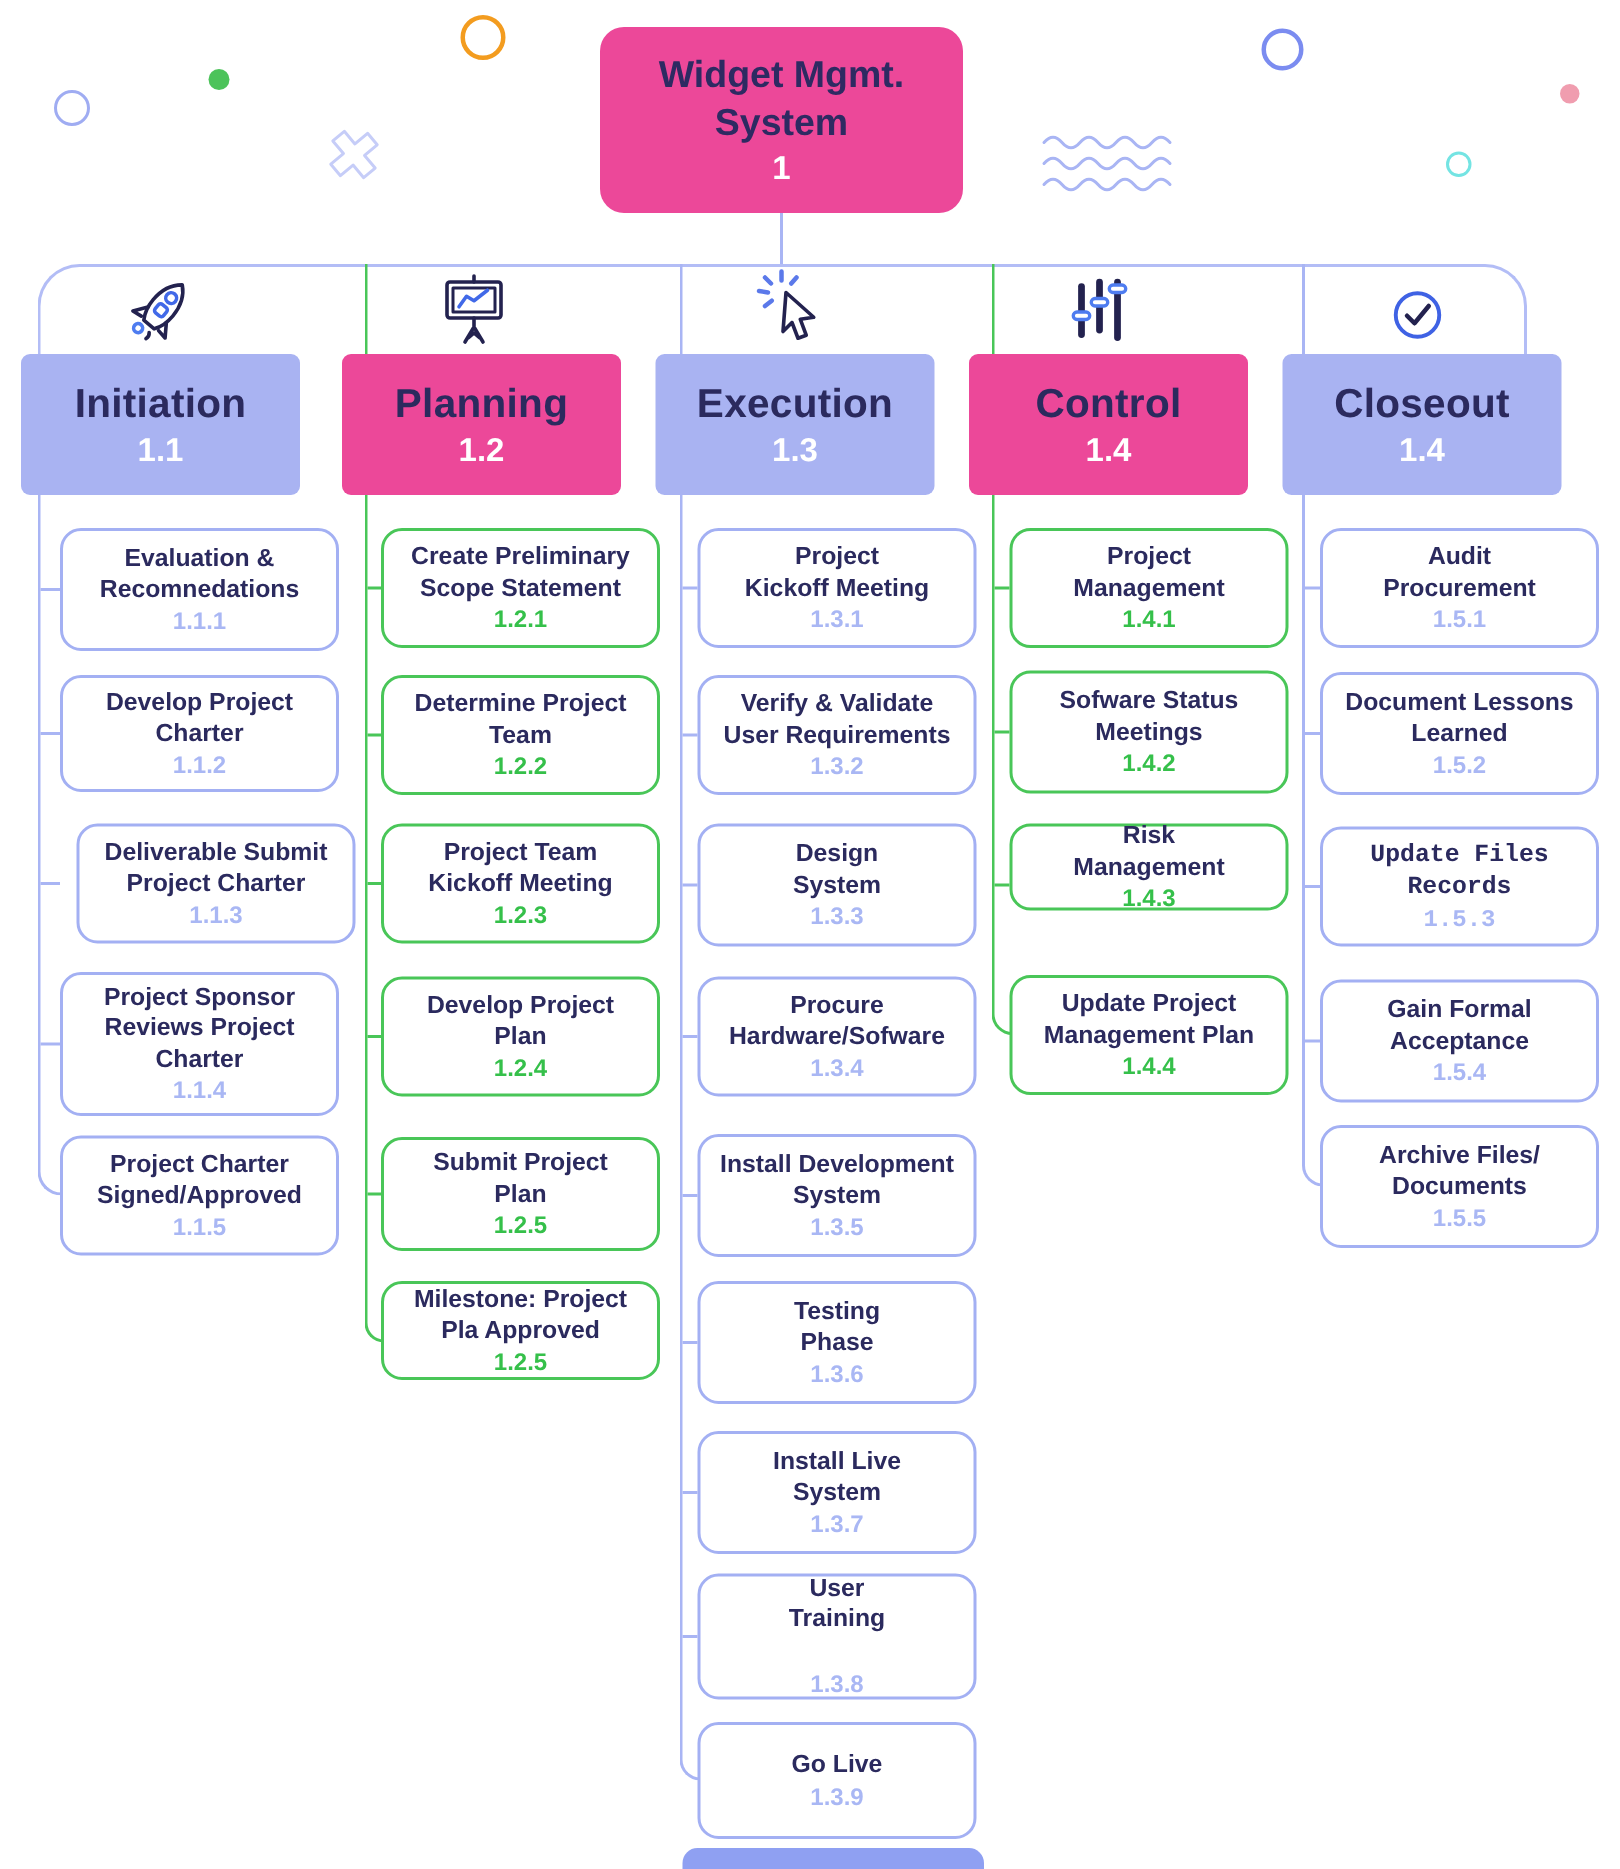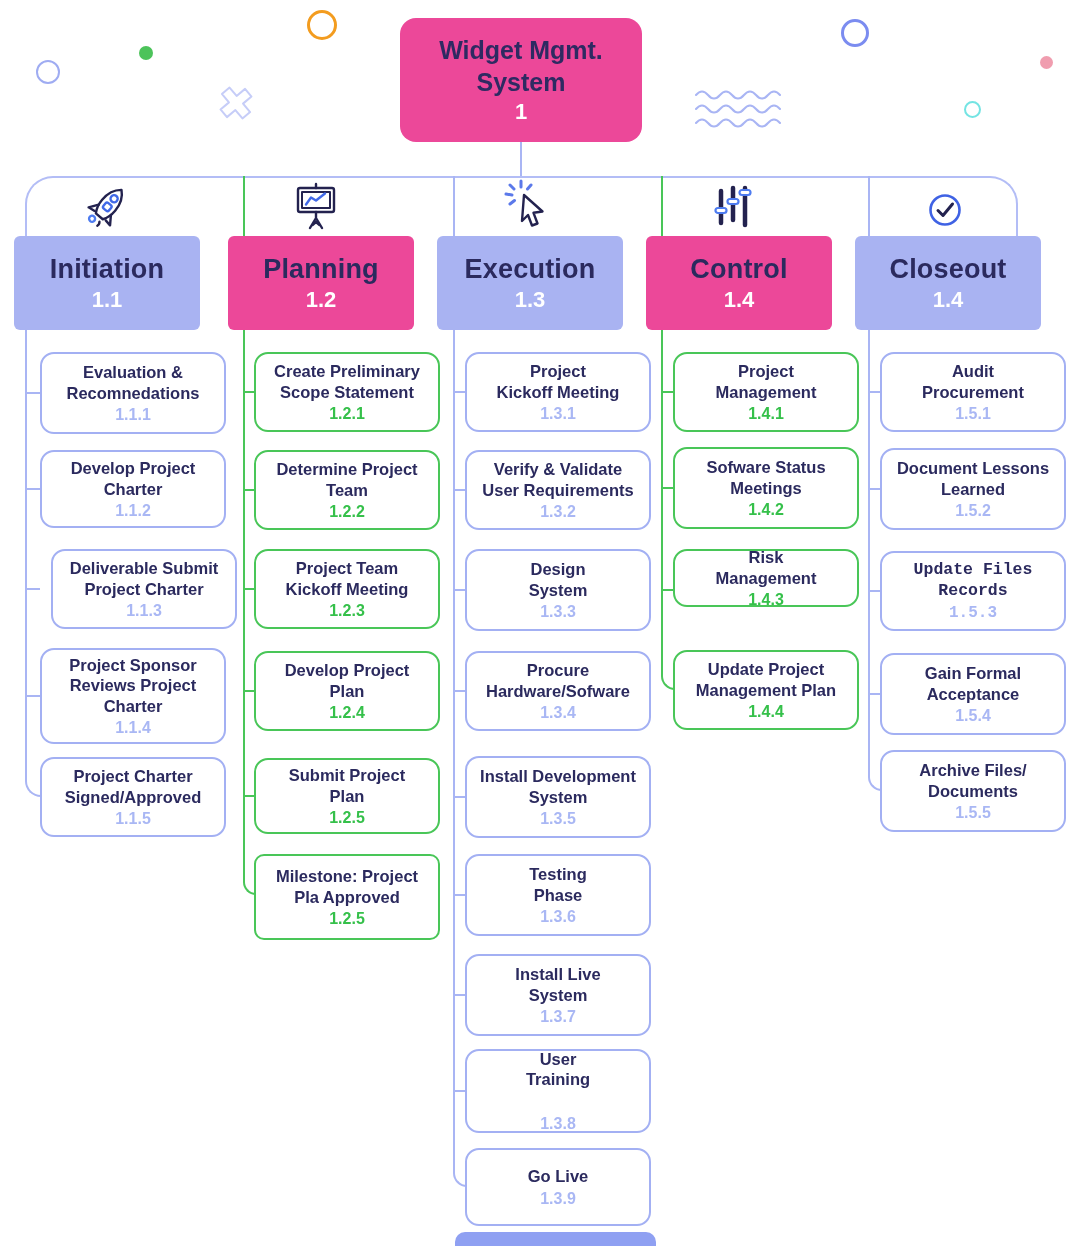--- a/index.html
+++ b/index.html
@@ -233,21 +233,21 @@
 <div class="node green" style="left:254px;top:651px;height:80px;">
   <div class="node-title">Develop Project
 Plan</div>
   <div class="node-num">1.2.4</div>
 </div>
 <div class="node green" style="left:254px;top:758px;height:76px;">
   <div class="node-title">Submit Project
 Plan</div>
   <div class="node-num">1.2.5</div>
 </div>
-<div class="node green" style="left:254px;top:854px;height:86px;border-radius:10px;">
+<div class="node green" style="left:254px;top:854px;height:66px;">
   <div class="node-title">Milestone: Project
 Pla Approved</div>
   <div class="node-num">1.2.5</div>
 </div>
 
 <div class="node purple" style="left:465px;top:352px;height:80px;">
   <div class="node-title">Project
 Kickoff Meeting</div>
   <div class="node-num">1.3.1</div>
 </div>

